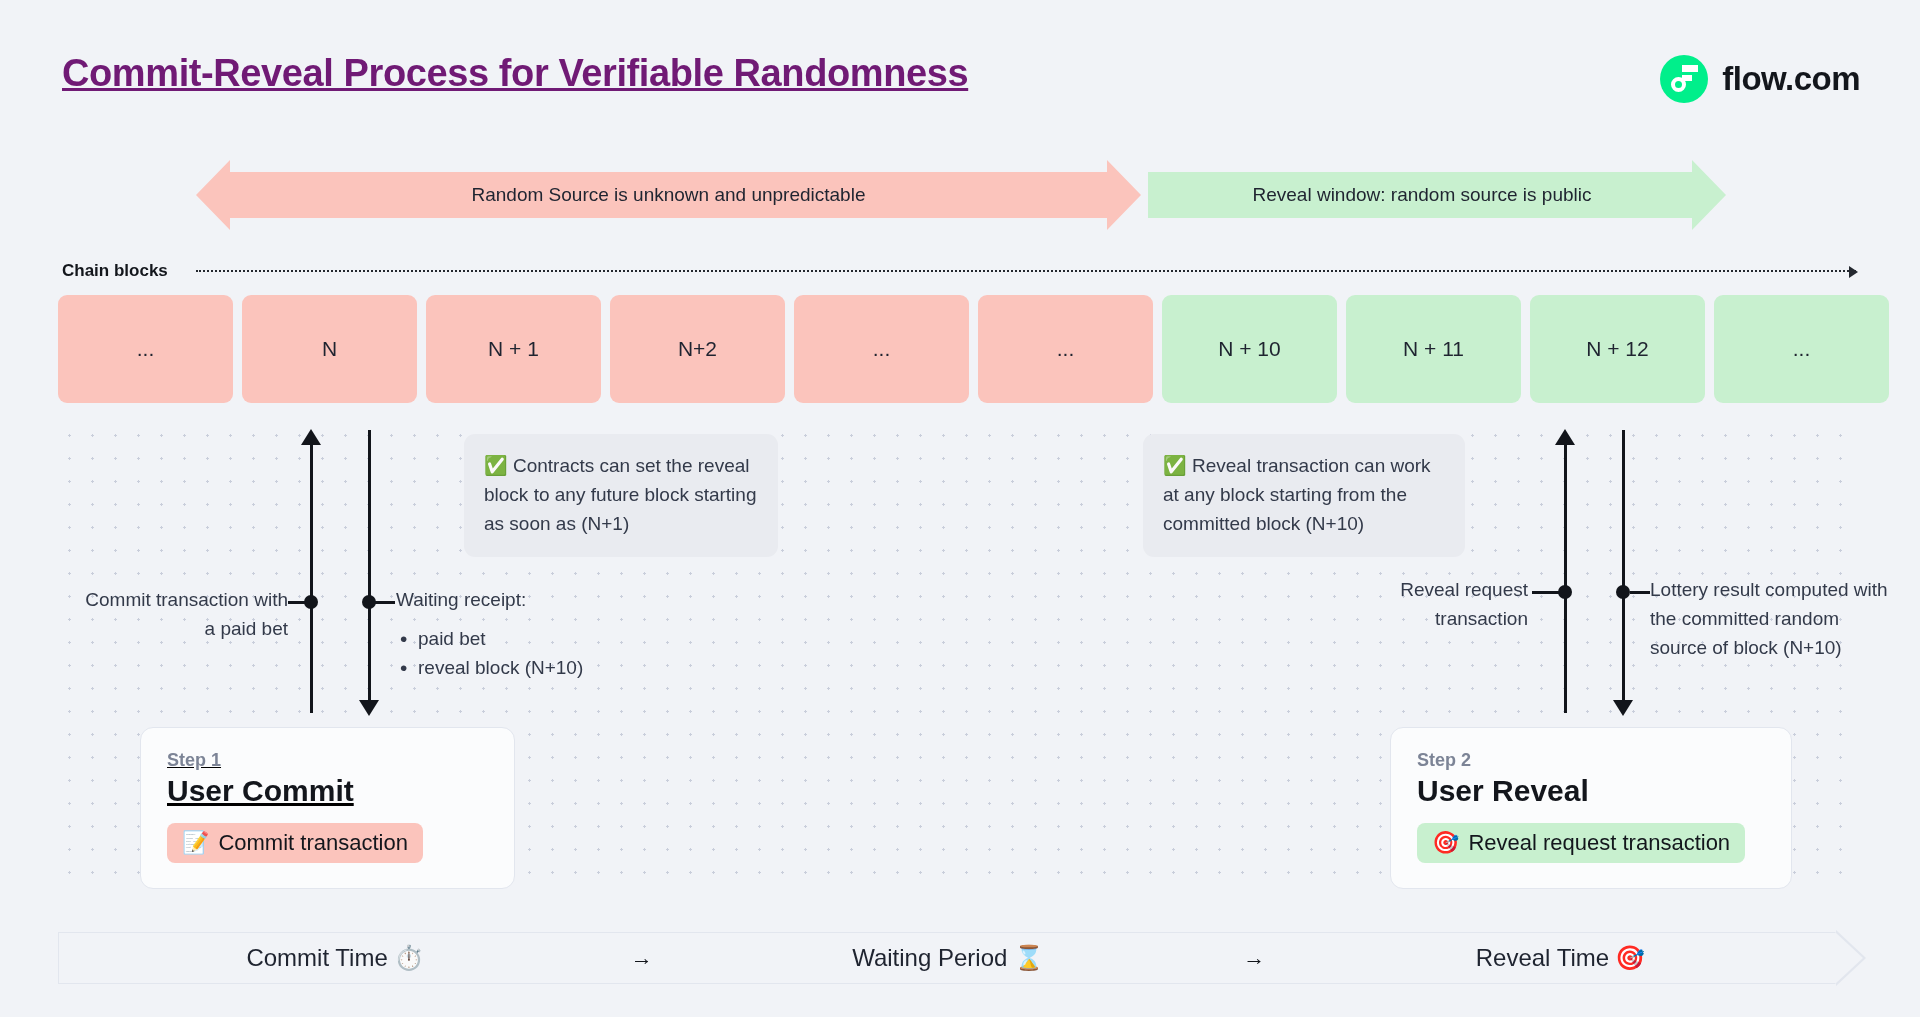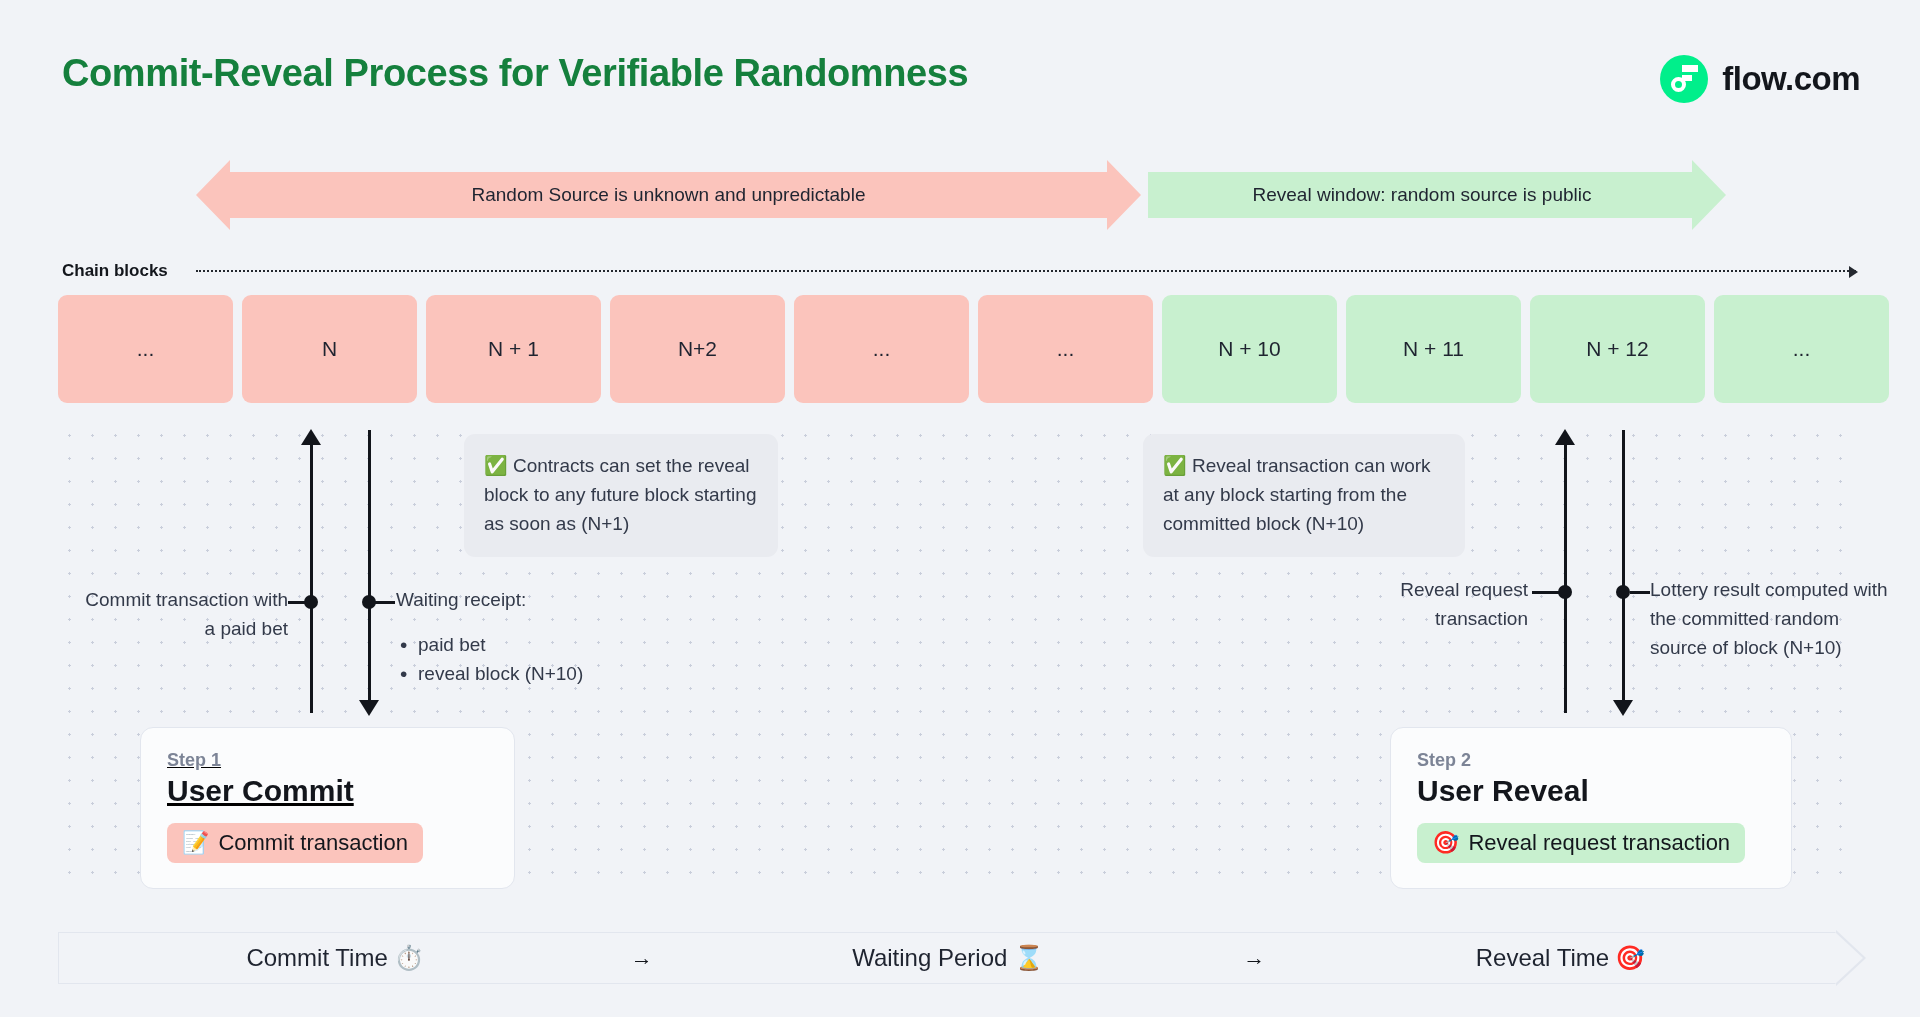--- a/index.html
+++ b/index.html
@@ -7,22 +7,23 @@
     width: 1920px; height: 1017px;
     background: #f1f3f7;
     font-family: "Liberation Sans", sans-serif;
     overflow: hidden;
   }
   .page { position: relative; width: 1920px; height: 1017px; }
 
   
   .title {
     position: absolute; left: 62px; top: 52px;
-    font-size: 38px; font-weight: 700; color: #15803d;
+    font-size: 38px; font-weight: 700; color: #701a75;
     letter-spacing: -0.4px;
+    text-decoration: underline;
   }
   .brand {
     position: absolute; right: 60px; top: 55px;
     display: flex; align-items: center; gap: 14px;
   }
   .brand-mark {
     width: 48px; height: 48px; border-radius: 50%;
     background: #00ef8b; position: relative;
   }
   .brand-mark .g1 {
@@ -109,21 +110,21 @@
   .callout {
     position: absolute; background: #e9ebf0; border-radius: 11px;
     padding: 17px 20px 19px 20px;
     font-size: 19px; line-height: 1.53; color: #333a4a;
   }
   .callout .chk { color: #3fa23f; }
 
   
   .anno { position: absolute; font-size: 19px; line-height: 1.53; color: #333a4a; }
   .anno.right-align { text-align: right; }
-  .anno ul { list-style: none; margin-top: 16px; }
+  .anno ul { list-style: none; margin-top: 10px; }
   .anno li { position: relative; padding-left: 22px; }
   .anno li::before {
     content: '•'; position: absolute; left: 4px; top: -1px;
     font-size: 21px; color: #333a4a;
   }
 
   
   .card {
     position: absolute; background: #fbfcfd; border: 1px solid #e2e6ee;
     border-radius: 13px; padding: 22px 26px 26px 26px;

